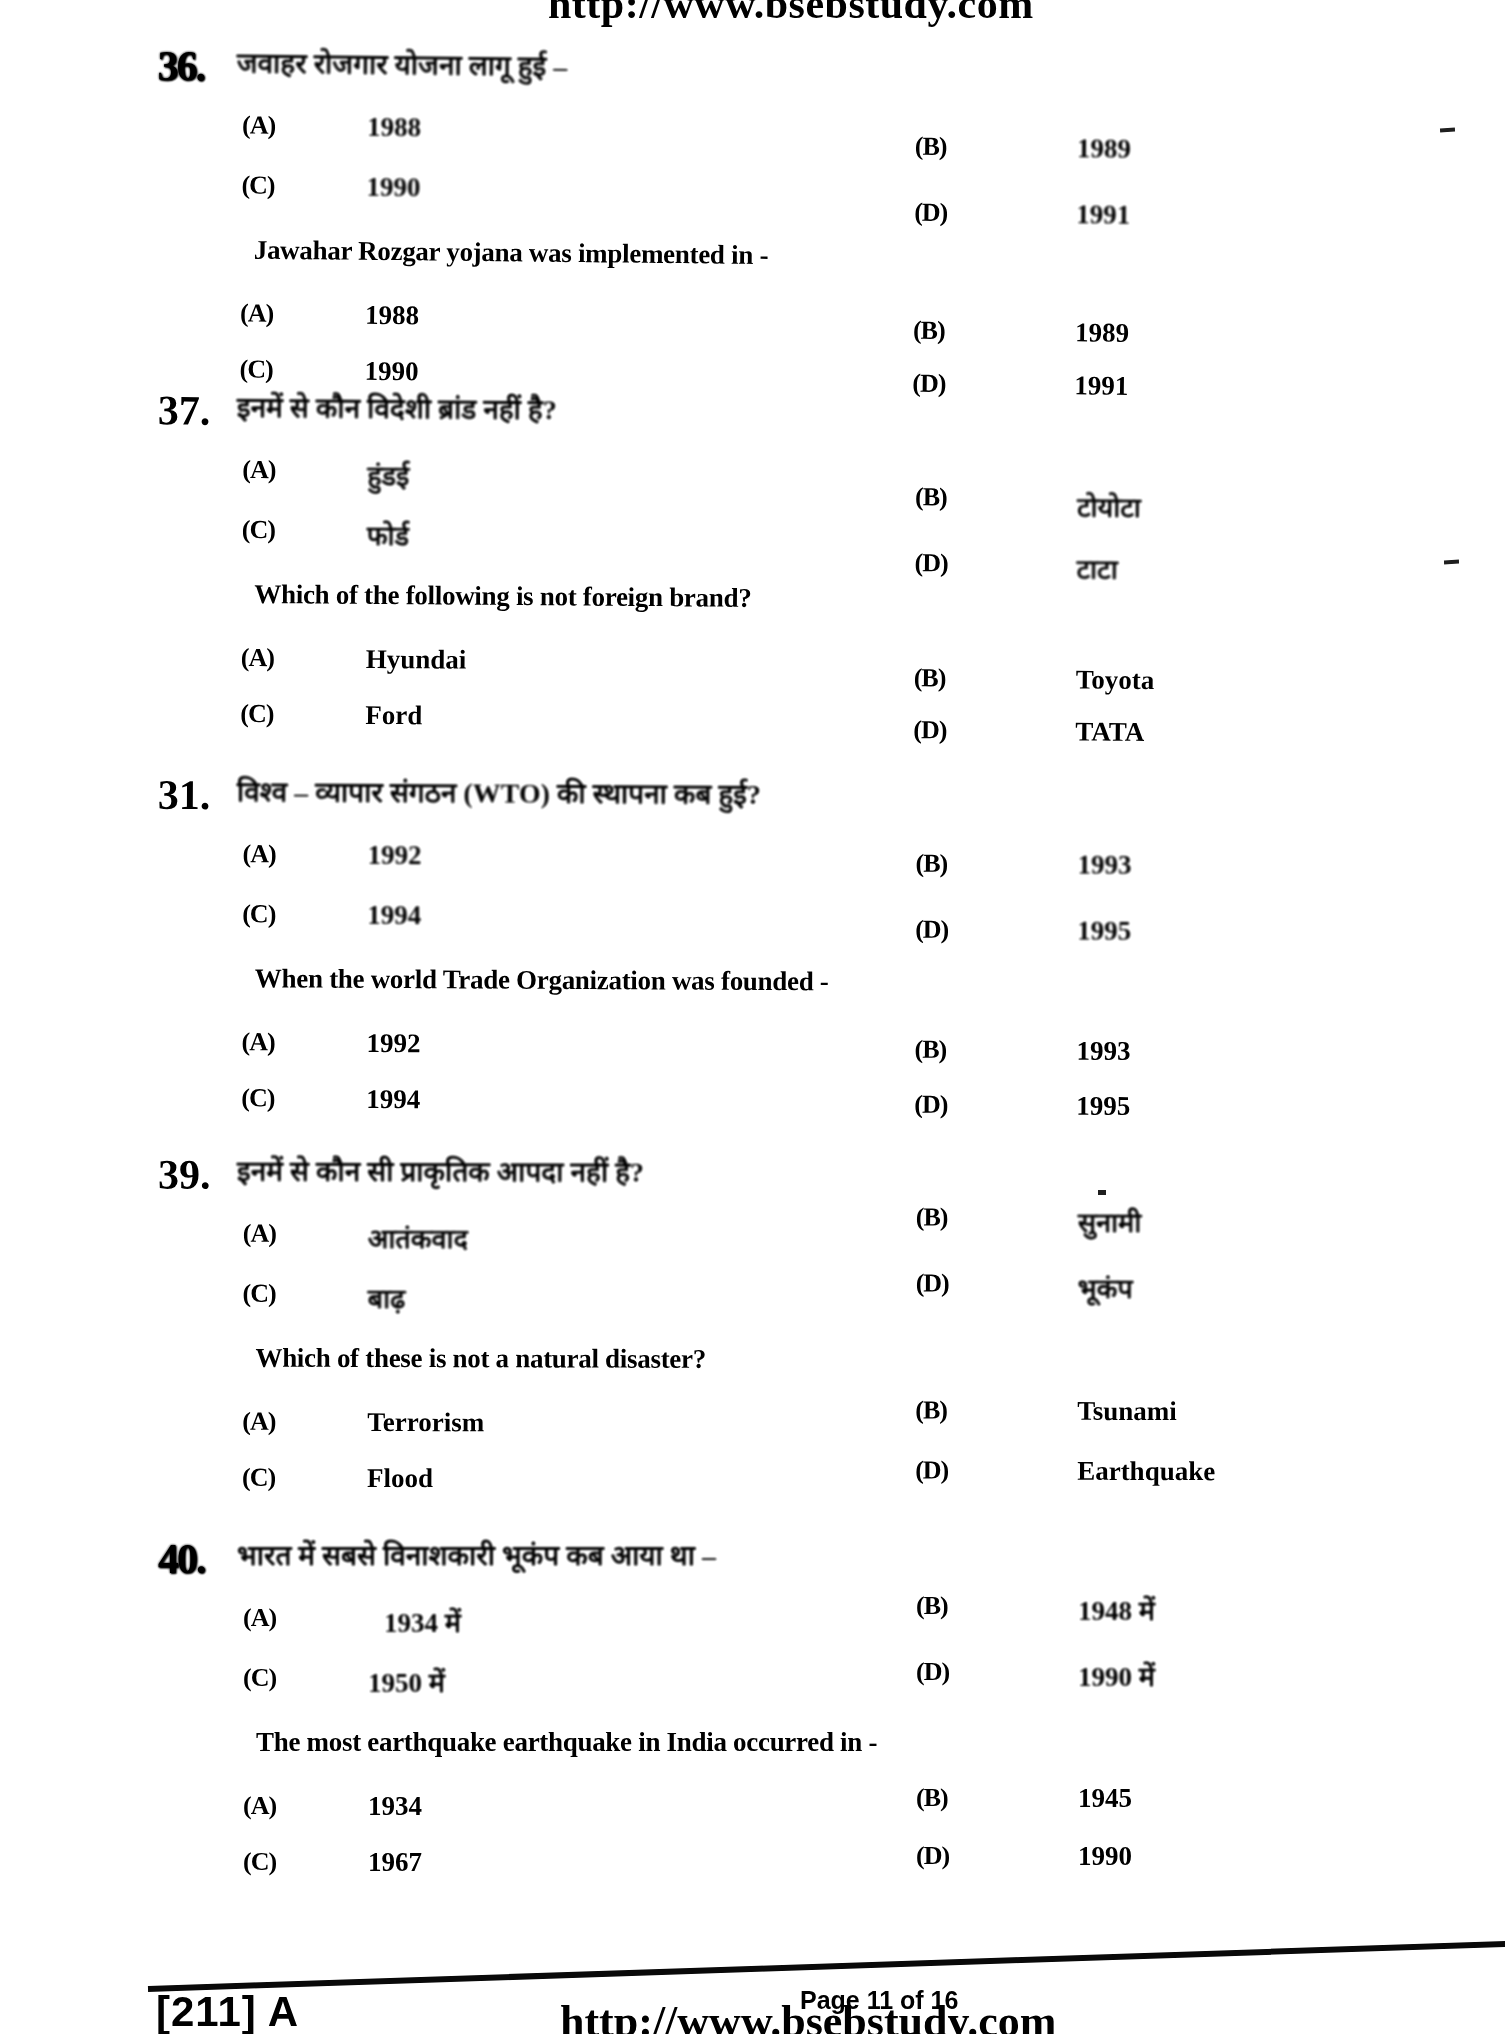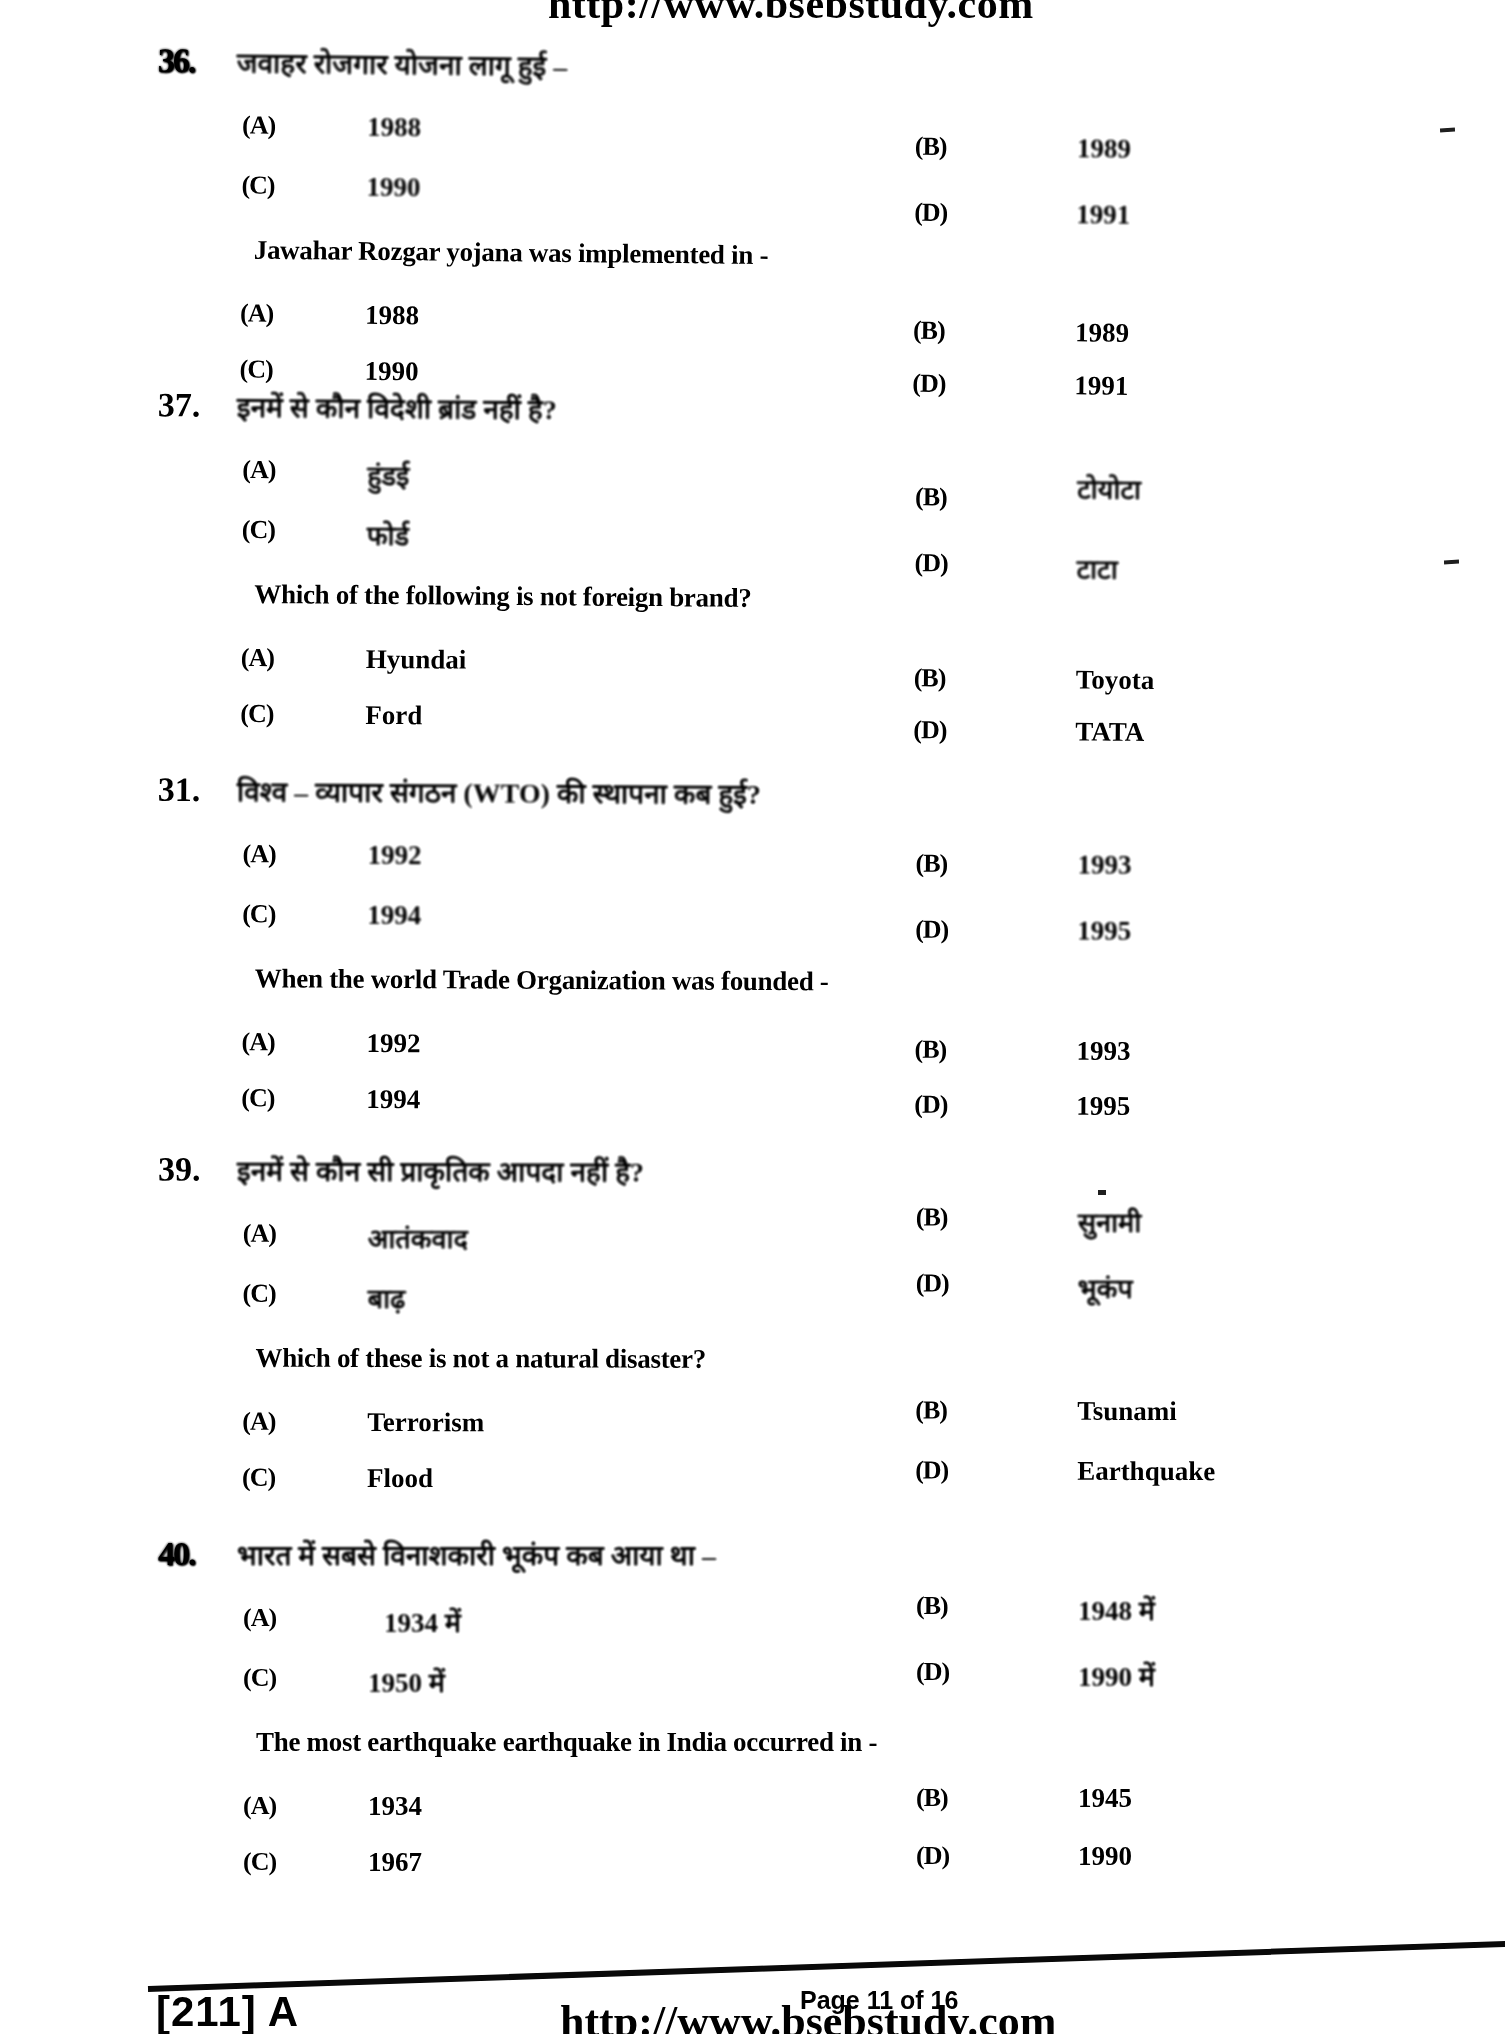--- a/index.html
+++ b/index.html
@@ -46,21 +46,21 @@
     position: absolute;
     left: 800px; top: 1986px;
     font-size: 25px; font-weight: 700;
     filter: blur(0.5px);
     font-family: "Liberation Sans", sans-serif;
   }
   
   .q { position: absolute; left: 0; width: 1505px; transform-origin: left top; }
   .qnum {
     position: absolute; left: 158px; top: 0;
-    font-size: 34px; font-weight: 800;
+    font-size: 42px; font-weight: 800;
   }
   .qnum.smudge { text-shadow: 0 0 3px #000, 1px 1px 2px #000; letter-spacing: -2px; }
   .qtext {
     position: absolute; left: 237px; top: 0;
     font-size: 28px; font-weight: 700;
     white-space: nowrap;
   }
   .entext {
     position: absolute; left: 256px;
     font-size: 27px; font-weight: 700;
@@ -114,21 +114,21 @@
         <span class="oval col-a-val" style="top: 312px;">1990</span>
         <span class="olabel col-b-label" style="top: 319px;">(D)</span>
         <span class="oval col-b-val" style="top: 319px;">1991</span>
       </div>
       <div class="q" style="top: 385px; transform: rotate(0.45deg);">
         <span class="qnum">37.</span>
         <span class="qtext hi">इनमें से कौन विदेशी ब्रांड नहीं है?</span>
         <span class="olabel col-a-label" style="top: 68px;">(A)</span>
         <span class="oval hi col-a-val" style="top: 68px;">हुंडई</span>
         <span class="olabel col-b-label" style="top: 90px;">(B)</span>
-        <span class="oval hi col-b-val" style="top: 76px; font-family: Liberation Serif, serif;">टोयोटा</span>
+        <span class="oval hi col-b-val" style="top: 94px; font-family: Liberation Serif, serif;">टोयोटा</span>
         <span class="olabel col-a-label" style="top: 128px;">(C)</span>
         <span class="oval hi col-a-val" style="top: 128px; text-align: right;">फोर्ड</span>
         <span class="olabel col-b-label" style="top: 156px;">(D)</span>
         <span class="oval hi col-b-val" style="top: 156px;">टाटा</span>
         <span class="entext" style="top: 192px;">Which of the following is not foreign brand?</span>
         <span class="olabel col-a-label" style="top: 256px;">(A)</span>
         <span class="oval col-a-val" style="top: 256px;">Hyundai</span>
         <span class="olabel col-b-label" style="top: 271px;">(B)</span>
         <span class="oval col-b-val" style="top: 271px;">Toyota</span>
         <span class="olabel col-a-label" style="top: 312px;">(C)</span>

